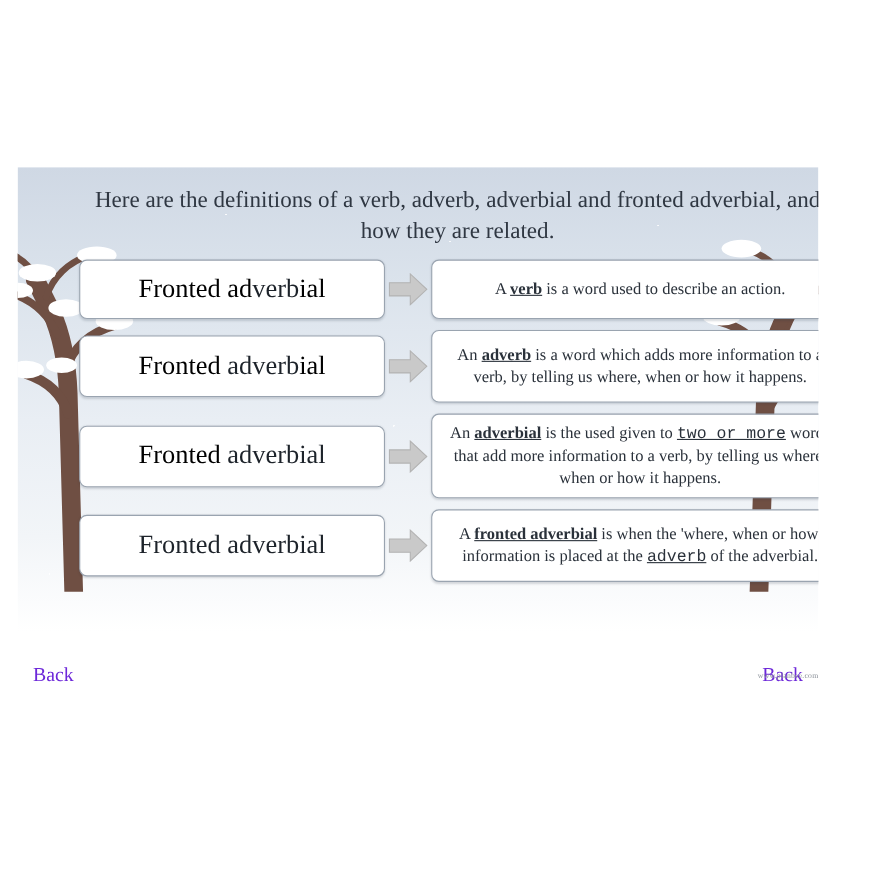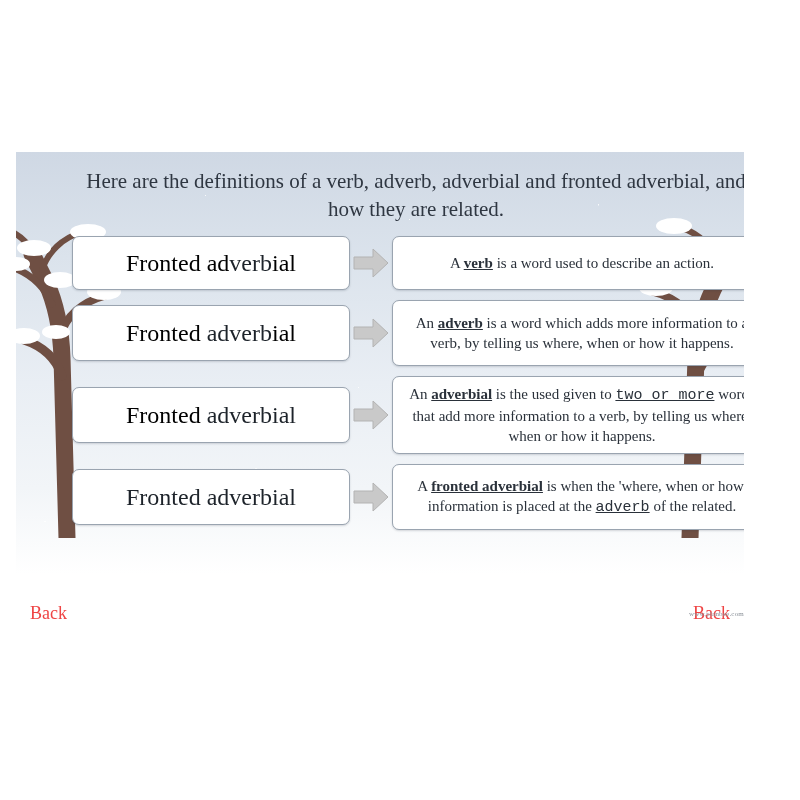--- a/index.html
+++ b/index.html
@@ -144,21 +144,21 @@
 
   .r1 .term-box { min-height: 54px; }
   .r2 .def-box, .r3 .def-box { min-height: 66px; }
   .r4 .def-box { min-height: 66px; }
 
   
   .nav {
     position: absolute;
     bottom: 8px;
     font-size: 18px;
-    color: #ef4444;
+    color: #6d28d9;
   }
   .nav.back { left: 14px; }
   .nav.next { right: 14px; }
 
   .credit {
     position: absolute;
     bottom: 14px;
     left: 0;
     width: 100%;
     text-align: right;
@@ -265,21 +265,21 @@
     <div class="row r4">
       <div class="term-box">
         <span><span class="ghost"></span><span class="shown">Fronted adverbial</span><span class="ghost"></span></span>
       </div>
       <div class="arrow">
         <svg width="36" height="30" viewBox="0 0 36 30">
             <path d="M1 9 H20 V1 L35 15 L20 29 V21 H1 Z" fill="#c9c9c9" stroke="#b3b3b3" stroke-width="1"></path>
           </svg>
       </div>
       <div class="def-box">
-        <span><span>A </span><b>fronted adverbial</b><span> is when the 'where, when or how' information is placed at the </span><u>adverb</u><span> of the related.</span></span>
+        <span><span>A </span><b>fronted adverbial</b><span> is when the 'where, when or how' information is placed at the </span><u>adverb</u><span> of the adverbial.</span></span>
       </div>
     </div>
 
   </div>
 
   <div class="nav back">Back</div>
   <div class="nav next">Back</div>
   <div class="credit">www.planbee.com</div>
 </div>
 

